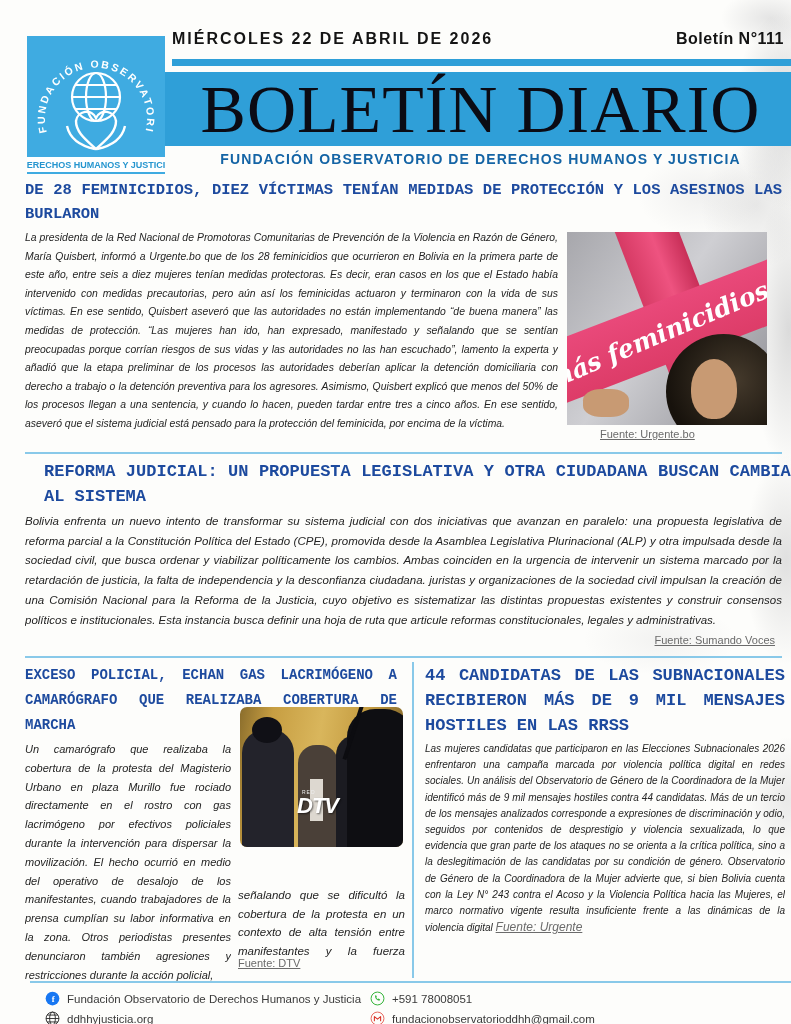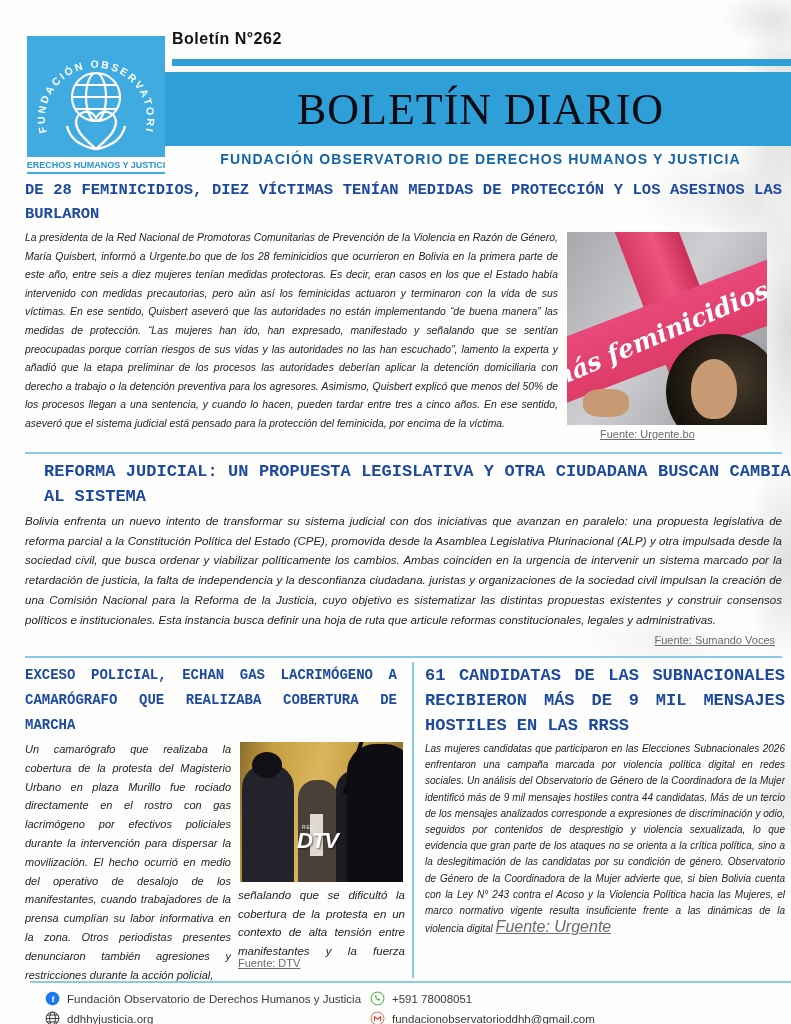--- a/index.html
+++ b/index.html
@@ -16,21 +16,21 @@
     radial-gradient(ellipse 60px 90px at 788px 800px, rgba(130,130,136,.16), transparent 70%);}
   
   .date-row{position:absolute;left:172px;top:30px;width:612px;display:flex;
             justify-content:space-between;color:#141414;}
   .date-txt{font-weight:bold;font-size:16px;letter-spacing:2px;}
   .issue-txt{font-weight:bold;font-size:16px;letter-spacing:.5px;}
   .blue-strip{position:absolute;left:172px;top:59px;width:619px;height:7px;background:#2f9fd8;}
   .band{position:absolute;left:104px;top:72px;width:687px;height:74px;background:#2f9fd8;}
   .band-title{position:absolute;left:170px;top:72px;width:621px;height:74px;display:flex;
               align-items:center;justify-content:center;font-family:"Liberation Serif",serif;
-              font-size:44px;color:#0b0b14;letter-spacing:1px;white-space:nowrap;}
+              font-size:68px;color:#0b0b14;letter-spacing:1px;white-space:nowrap;}
   .subtitle{position:absolute;left:170px;top:151px;width:621px;text-align:center;
             font-weight:bold;font-size:14px;letter-spacing:1.1px;color:#1464a5;}
   .logo{position:absolute;left:27px;top:36px;width:138px;height:138px;background:#3fabe1;}
   
   .headline{position:absolute;font-family:Liberation Mono, monospace;font-weight:bold;
             color:#1d4a9e;text-align:justify;}
   .h1a{left:25px;top:178px;width:757px;font-size:15.5px;line-height:24px;}
   .h2a{left:25px;top:459px;width:757px;font-size:17px;line-height:25px;margin-left:19px;}
   .h3a{left:25px;top:663px;width:372px;font-size:14px;line-height:25px;}
   .h4a{left:425px;top:663px;width:360px;font-size:17px;line-height:25px;}
@@ -42,21 +42,21 @@
   .a3-left{left:25px;top:740px;width:206px;height:244px;overflow:hidden;
            font-size:11px;line-height:18.8px;}
   .a3-right{left:238px;top:886px;width:167px;height:74px;overflow:hidden;
             font-size:11.5px;line-height:18.5px;}
   .a4-body{left:425px;top:741px;width:360px;height:236px;overflow:hidden;
            font-size:10px;line-height:16.2px;}
   .source{color:#6b6b6b;text-decoration:underline;font-size:11px;}
   .a1-source{position:absolute;left:600px;top:428px;width:200px;text-align:left;}
   .a2-source{position:absolute;right:16px;top:634px;margin-left:16px;}
   .a3-source{position:absolute;left:238px;top:957px;width:167px;}
-  .src-inline{color:#6b6b6b;text-decoration:underline;font-size:16px;white-space:nowrap;}
+  .src-inline{color:#6b6b6b;text-decoration:underline;font-size:12px;white-space:nowrap;}
   
   .sep{position:absolute;background:#89c9e9;}
   .sep1{left:25px;top:452px;width:757px;height:2px;}
   .sep2{left:25px;top:656px;width:757px;height:2px;}
   .sep3{left:30px;top:981px;width:761px;height:2px;}
   .vsep{left:412px;top:662px;width:2px;height:316px;}
   
   .photo1{position:absolute;left:567px;top:232px;width:200px;height:193px;overflow:hidden;
           background:linear-gradient(125deg,#a7a7ac,#cfcfd3 45%,#8e8e94);}
   .p1-rot{position:absolute;left:-20px;top:-28px;width:240px;height:250px;transform:rotate(-21deg);}
@@ -66,22 +66,22 @@
         background:linear-gradient(180deg,#e9497a,#dd3c68);}
   .p1-text{font-family:"DejaVu Serif",serif;font-style:italic;font-weight:bold;color:#fff;
            font-size:25px;white-space:nowrap;padding-left:8px;transform:rotate(-2deg);}
   .p1-hair{position:absolute;right:-14px;bottom:-24px;width:115px;height:115px;border-radius:50%;
            background:radial-gradient(circle at 60% 40%,#453a2c,#17120c 70%);}
   .p1-face{position:absolute;right:30px;bottom:6px;width:46px;height:60px;background:#c89a73;
            border-radius:50% 50% 45% 45%;}
   .p1-hand{position:absolute;left:16px;bottom:8px;width:46px;height:28px;background:#c89a73;
            border-radius:40%;}
   
-  .photo2{position:absolute;left:240px;top:742px;width:163px;height:140px;overflow:hidden;
-          background:linear-gradient(100deg,#8a6d2c 0%,#c79e42 18%,#d9b65c 45%,#c39a3f 70%,#6b5524 100%);}
+  .photo2{position:absolute;left:240px;top:707px;width:163px;height:140px;overflow:hidden;
+          background:linear-gradient(100deg,#8a6d2c 0%,#c79e42 18%,#d9b65c 45%,#c39a3f 70%,#6b5524 100%);border-radius:7px;}
   .p2-fig-left{position:absolute;left:2px;bottom:0;width:52px;height:118px;background:#23232b;
                border-radius:24px 24px 0 0;}
   .p2-helmet{position:absolute;left:12px;top:10px;width:30px;height:26px;background:#101016;border-radius:50%;}
   .p2-fig-mid{position:absolute;left:58px;bottom:0;width:40px;height:102px;background:#4a4038;
               border-radius:18px 18px 0 0;}
   .p2-shirt{position:absolute;left:70px;bottom:26px;width:13px;height:42px;background:#ddd8d0;}
   .p2-fig-center{position:absolute;left:96px;bottom:0;width:44px;height:112px;background:#1b1b21;
                  border-radius:20px 20px 0 0;}
   .p2-fig-right{position:absolute;right:-10px;bottom:0;width:66px;height:138px;background:#0e0e12;
                 border-radius:28px 28px 0 0;}
@@ -95,21 +95,22 @@
   .f1{left:45px;top:991px;} .f2{left:370px;top:991px;} .f3{left:45px;top:1011px;} .f4{left:370px;top:1011px;}
   .f-icon{width:15px;height:15px;flex:0 0 15px;}
 </style>
 </head>
 <body>
 
 <div class="page">
   <div class="noise"></div>
 
   <div class="date-row">
-    <span class="issue-txt">Boletín N°262</span>
+    <span class="date-txt">MIÉRCOLES 22 DE ABRIL DE 2026</span>
+    <span class="issue-txt">Boletín N°111</span>
   </div>
   <div class="blue-strip"></div>
   <div class="band"></div>
   <div class="band-title">BOLETÍN DIARIO</div>
   <div class="subtitle">FUNDACIÓN OBSERVATORIO DE DERECHOS HUMANOS Y JUSTICIA</div>
 
   <div class="logo">
     <svg width="138" height="138" viewBox="0 0 138 138">
       <defs>
           <path id="arcpath" d="M 21 100 A 51 51 0 1 1 117 100" fill="none"></path>
@@ -165,21 +166,21 @@
     <div class="p2-shirt"></div>
     <div class="p2-fig-center"></div>
     <div class="p2-fig-right"></div>
     <div class="p2-baton"></div>
     <div class="p2-red">RED</div>
     <div class="p2-dtv">DTV</div>
   </div>
   <div class="body-txt a3-right">señalando que se dificultó la cobertura de la protesta en un contexto de alta tensión entre manifestantes y la fuerza pública.</div>
   <div class="source a3-source">Fuente: DTV</div>
 
-  <div class="headline h4a">61 CANDIDATAS DE LAS SUBNACIONALES RECIBIERON MÁS DE 9 MIL MENSAJES HOSTILES EN LAS RRSS</div>
+  <div class="headline h4a">44 CANDIDATAS DE LAS SUBNACIONALES RECIBIERON MÁS DE 9 MIL MENSAJES HOSTILES EN LAS RRSS</div>
   <div class="body-txt a4-body">
     <span>Las mujeres candidatas que participaron en las Elecciones Subnacionales 2026 enfrentaron una campaña marcada por violencia política digital en redes sociales. Un análisis del Observatorio de Género de la Coordinadora de la Mujer identificó más de 9 mil mensajes hostiles contra 44 candidatas. Más de un tercio de los mensajes analizados corresponde a expresiones de discriminación y odio, seguidos por contenidos de desprestigio y violencia sexualizada, lo que evidencia que gran parte de los ataques no se orienta a la crítica política, sino a la deslegitimación de las candidatas por su condición de género. Observatorio de Género de la Coordinadora de la Mujer advierte que, si bien Bolivia cuenta con la Ley N° 243 contra el Acoso y la Violencia Política hacia las Mujeres, el marco normativo vigente resulta insuficiente frente a las dinámicas de la violencia digital</span>
     <span class="src-inline">Fuente: Urgente</span>
   </div>
 
   <div class="sep sep3"></div>
 
   <div class="f-item f1">
     <svg class="f-icon" viewBox="0 0 24 24">
       <circle cx="12" cy="12" r="11" fill="#1877f2"></circle>

